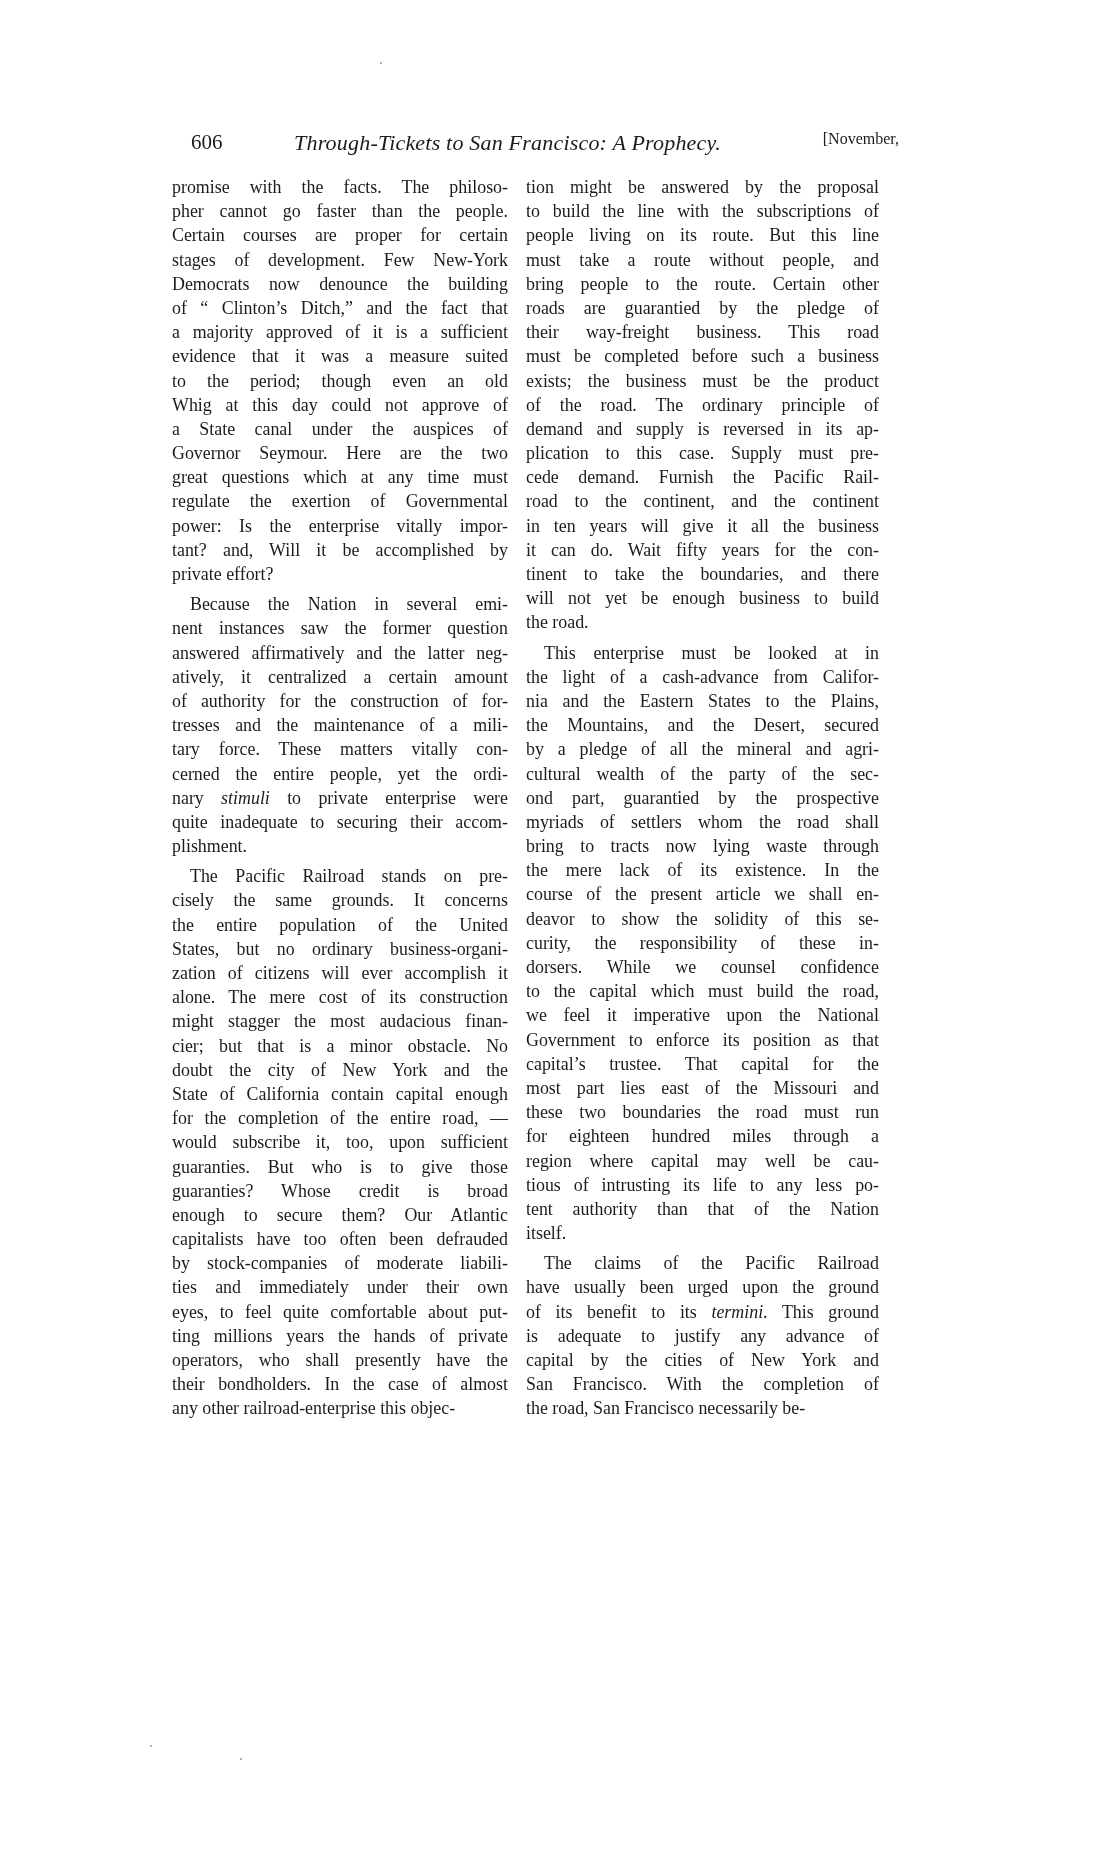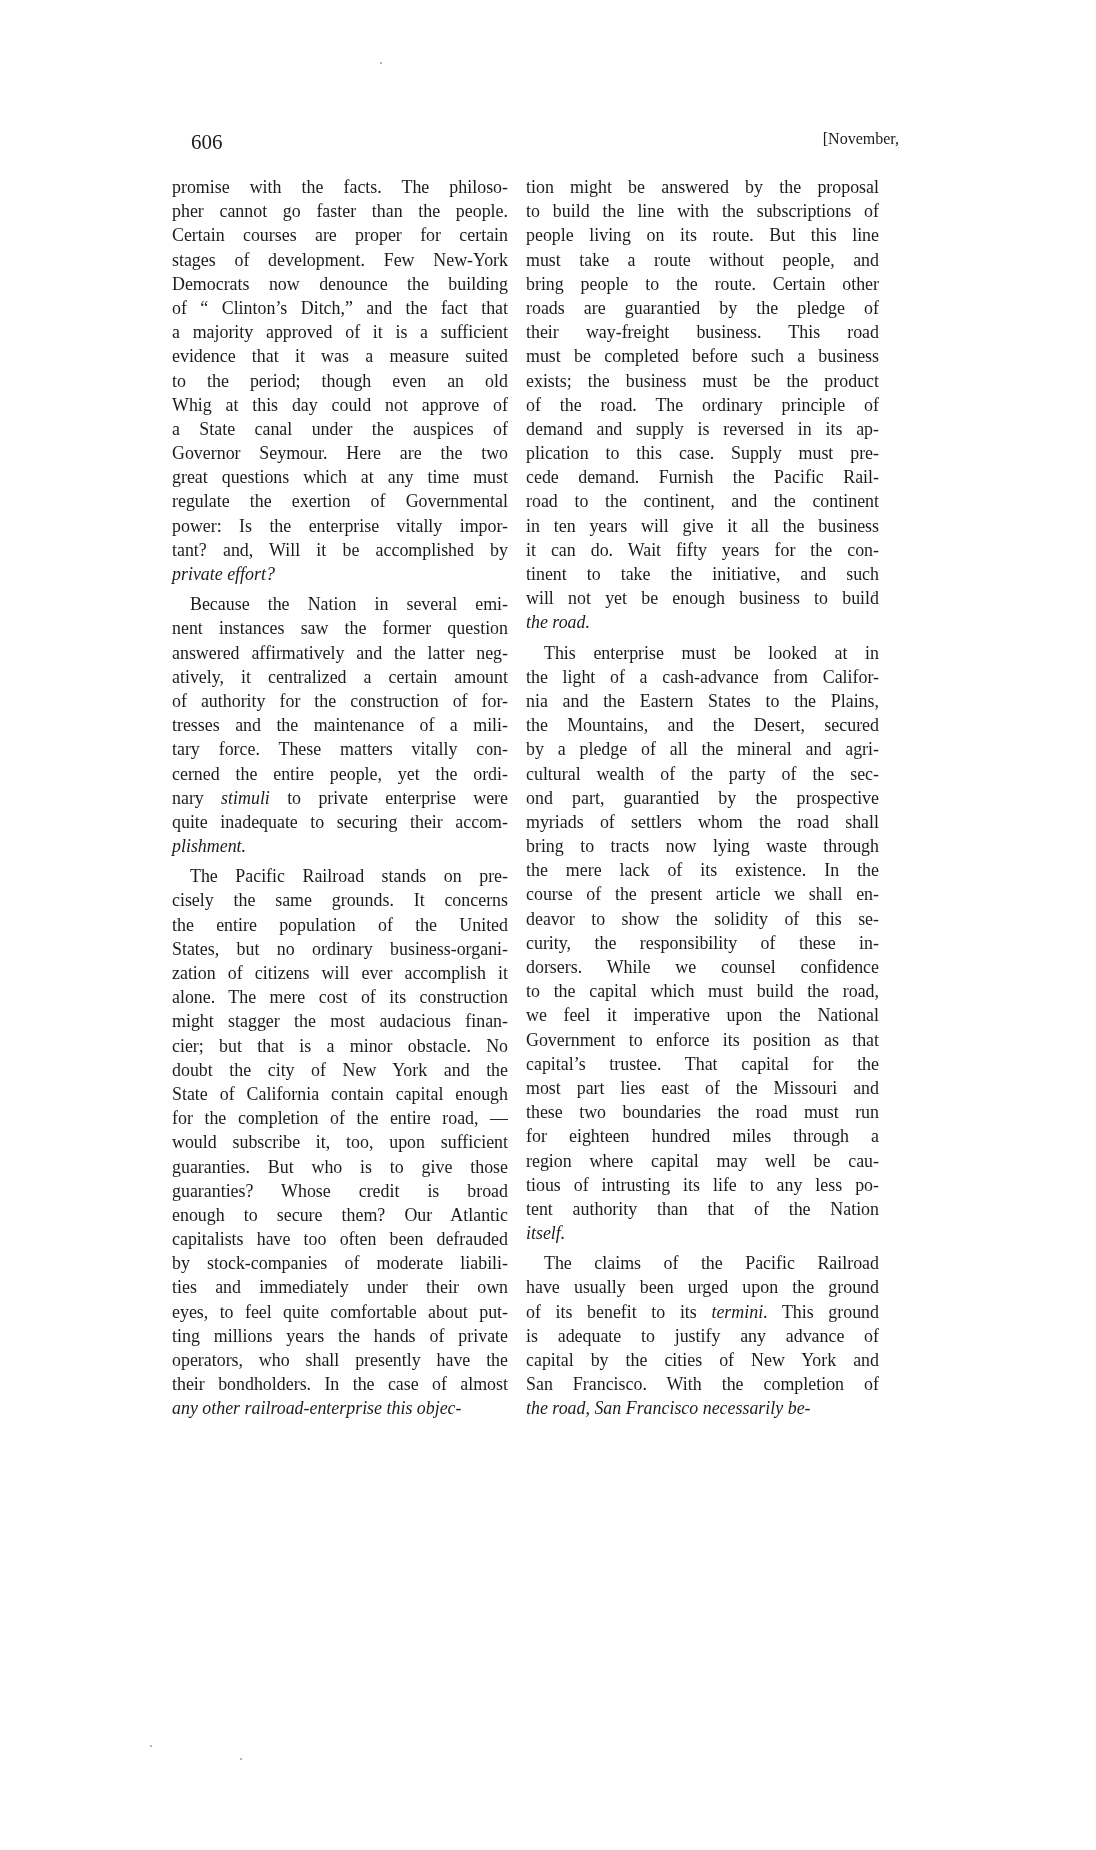--- a/index.html
+++ b/index.html
@@ -6,31 +6,32 @@
   body { width:1096px; height:1850px; position:relative; overflow:hidden;
          font-family:"Liberation Serif","DejaVu Serif",serif; color:#1b1b1b; }
   .header { position:absolute; top:130px; left:155px; width:708px; height:34px;margin-left:36px; }
   .page-num { position:absolute; left:0; top:0; font-size:21px; }
   .running-title { position:absolute; left:103px; top:0; font-size:22px; font-style:italic; letter-spacing:0.2px; }
   .running-date { position:absolute; right:0; top:0; font-size:16px; }
   .col { position:absolute; top:175px; font-size:17.9px; line-height:24.2px; text-align:justify;margin-left:17px; }
   .col-left { left:155px; width:336px; }
   .col-right { left:509px; width:353px; }
   .line { display:block; white-space:nowrap; text-align:justify; text-align-last:justify; height:24.2px; }
-  .line.last { text-align-last:left;font-style:italic; }
+  .line.last { text-align-last:left; }
   .line.indent { padding-left:18px; }
   .para-gap { height:6px; }
   i { font-style:italic; }
   .speck { position:absolute; width:2px; height:2px; background:#999; border-radius:1px; }
 </style>
 </head>
 <body>
 
 <div class="header">
   <span class="page-num">606</span>
+  <span class="running-title">Through-Tickets to San Francisco: A Prophecy.</span>
   <span class="running-date">[November,</span>
 </div>
 
 <div class="col col-left" id="col-left">
     <div>
       <span class="line">promise with the facts. The philoso-</span>
       <span class="line">pher cannot go faster than the people.</span>
       <span class="line">Certain courses are proper for certain</span>
       <span class="line">stages of development. Few New-York</span>
       <span class="line">Democrats now denounce the building</span>
@@ -99,21 +100,21 @@
       <span class="line">their way-freight business. This road</span>
       <span class="line">must be completed before such a business</span>
       <span class="line">exists; the business must be the product</span>
       <span class="line">of the road. The ordinary principle of</span>
       <span class="line">demand and supply is reversed in its ap-</span>
       <span class="line">plication to this case. Supply must pre-</span>
       <span class="line">cede demand. Furnish the Pacific Rail-</span>
       <span class="line">road to the continent, and the continent</span>
       <span class="line">in ten years will give it all the business</span>
       <span class="line">it can do. Wait fifty years for the con-</span>
-      <span class="line">tinent to take the initiative, and such</span>
+      <span class="line">tinent to take the boundaries, and there</span>
       <span class="line">will not yet be enough business to build</span>
       <span class="line last">the road.</span>
     </div>
     <div class="para-gap"></div>
     <div>
       <span class="line indent">This enterprise must be looked at in</span>
       <span class="line">the light of a cash-advance from Califor-</span>
       <span class="line">nia and the Eastern States to the Plains,</span>
       <span class="line">the Mountains, and the Desert, secured</span>
       <span class="line">by a pledge of all the mineral and agri-</span>

